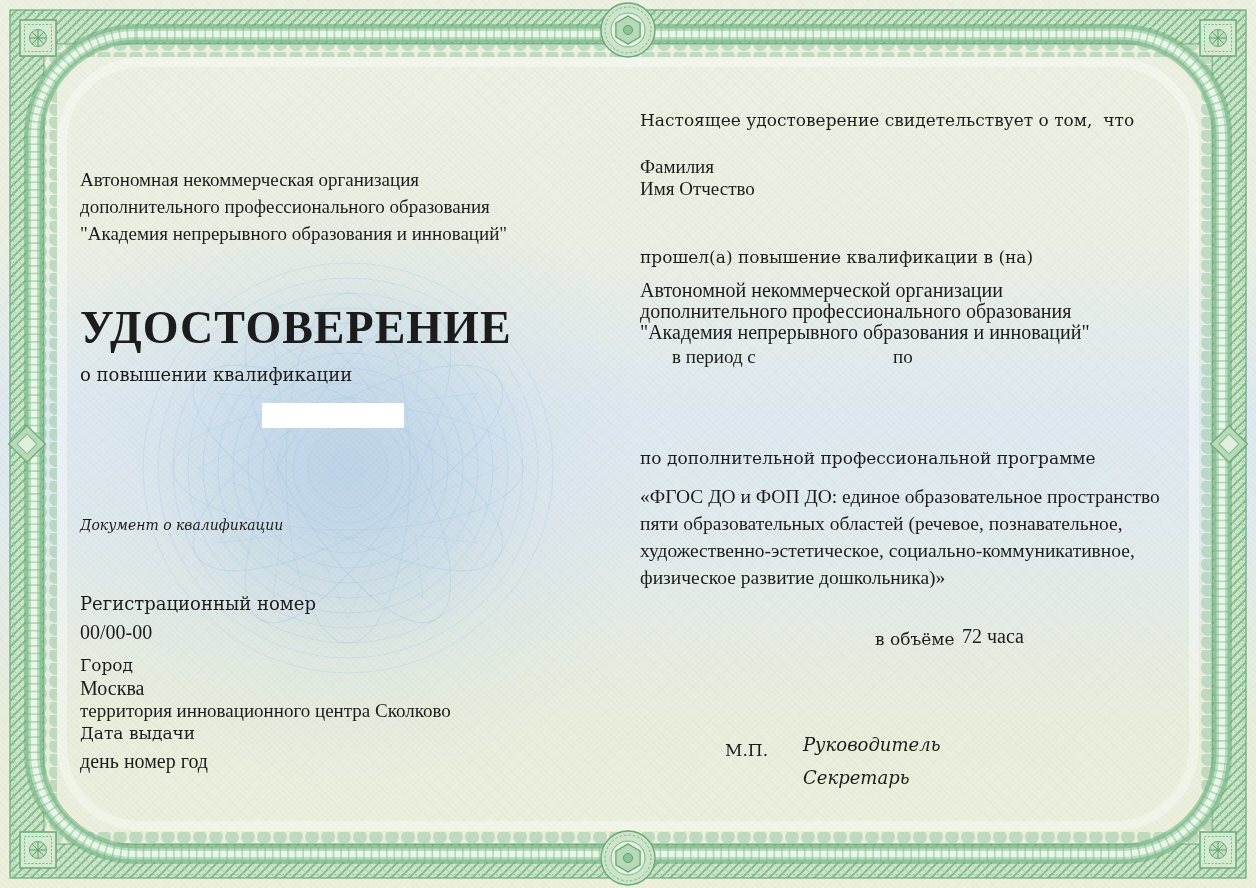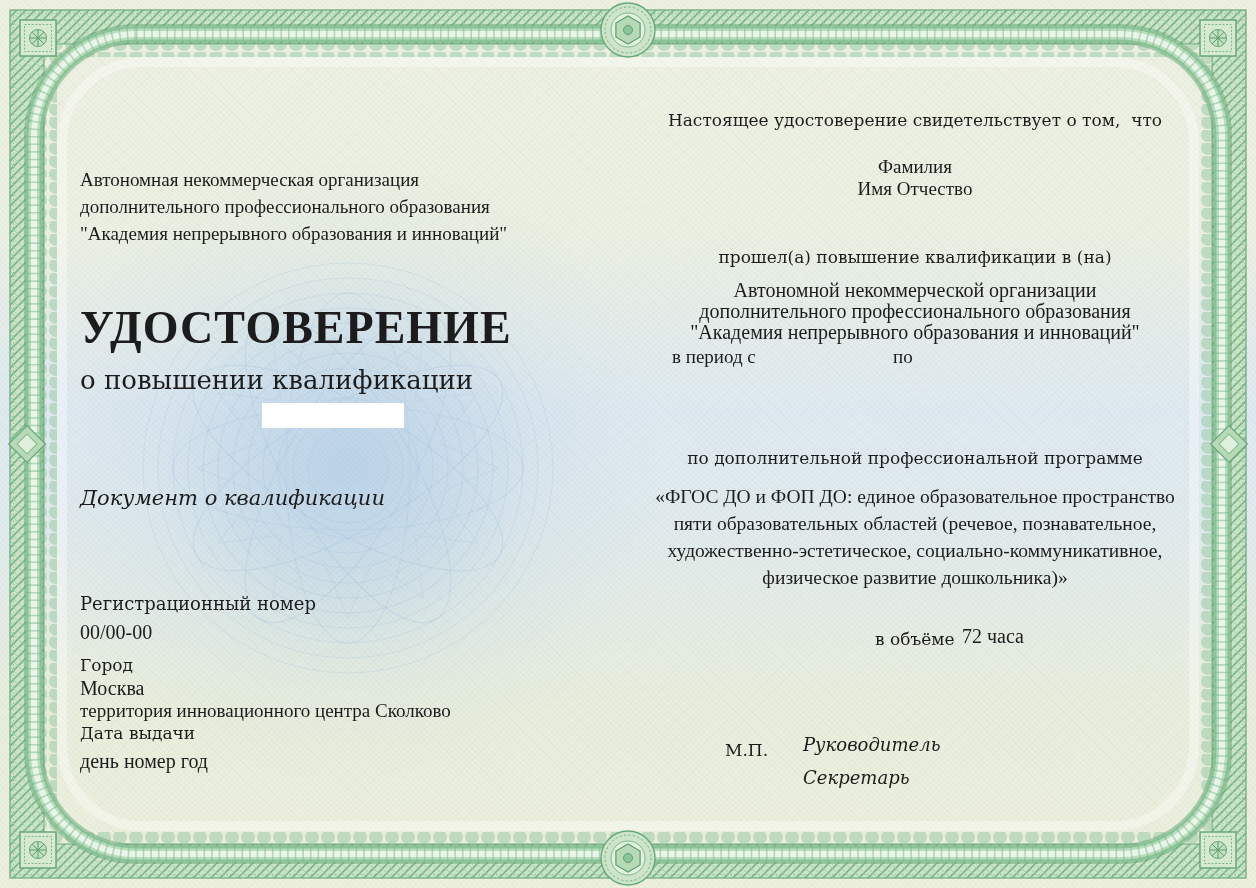--- a/index.html
+++ b/index.html
@@ -14,21 +14,21 @@
   .certificate::before{ 
     content:"";position:absolute;inset:0;pointer-events:none;
     background:
       repeating-linear-gradient(45deg, rgba(120,160,125,.05) 0 1px, transparent 1px 4px),
       repeating-linear-gradient(-45deg, rgba(120,160,125,.04) 0 1px, transparent 1px 4px);
   }
   svg.layer{position:absolute;left:0;top:0;pointer-events:none;}
   .content{position:absolute;inset:0;}
   .txt{position:absolute;line-height:1.32;}
   .col-left{left:80px;width:520px;}
-  .col-right{left:640px;width:550px;text-align:center;}
+  .col-right{left:640px;width:550px;}
   .caption{font-family:"DejaVu Serif",serif;font-size:17px;}
   .title{font-size:46px;font-weight:bold;letter-spacing:1px;line-height:1.1;}
   .italic-label{font-family:"DejaVu Serif",serif;font-style:italic;}
   .blank-box{position:absolute;left:262px;top:403px;width:142px;height:25px;background:#ffffff;}
   .org{font-size:19px;line-height:27px;}
   .org-r{font-size:20px;line-height:21px;}
   .program{font-size:19.5px;line-height:27px;}
   .pre{white-space:pre;}
 </style>
 </head>
@@ -129,25 +129,25 @@
   <div class="content">
 
     <div class="txt col-left org" style="top:166px">
       <div>Автономная некоммерческая организация</div>
       <div>дополнительного профессионального образования</div>
       <div>"Академия непрерывного образования и инноваций"</div>
     </div>
 
     <div class="txt col-left title" style="top:303px">УДОСТОВЕРЕНИЕ</div>
 
-    <div class="txt col-left caption" style="top:363px;font-size:26px">о повышении квалификации</div>
+    <div class="txt col-left caption" style="top:363px;font-size:18px">о повышении квалификации</div>
 
     <div class="blank-box"></div>
 
-    <div class="txt col-left italic-label" style="top:485px;font-size:21px">Документ о квалификации</div>
+    <div class="txt col-left italic-label" style="top:516px;font-size:14px">Документ о квалификации</div>
 
     <div class="txt col-left caption" style="top:592px;font-size:18px">Регистрационный номер</div>
     <div class="txt col-left" style="top:619px;font-size:20px">00/00-00</div>
 
     <div class="txt col-left caption" style="top:654px">Город</div>
     <div class="txt col-left" style="top:677px;font-size:20px;line-height:23px">Москва</div>
     <div class="txt col-left" style="top:700px;font-size:19px;line-height:22px">территория инновационного центра Сколково</div>
 
     <div class="txt col-left caption" style="top:722px">Дата выдачи</div>
     <div class="txt col-left" style="top:748px;font-size:20px">день номер год</div>

